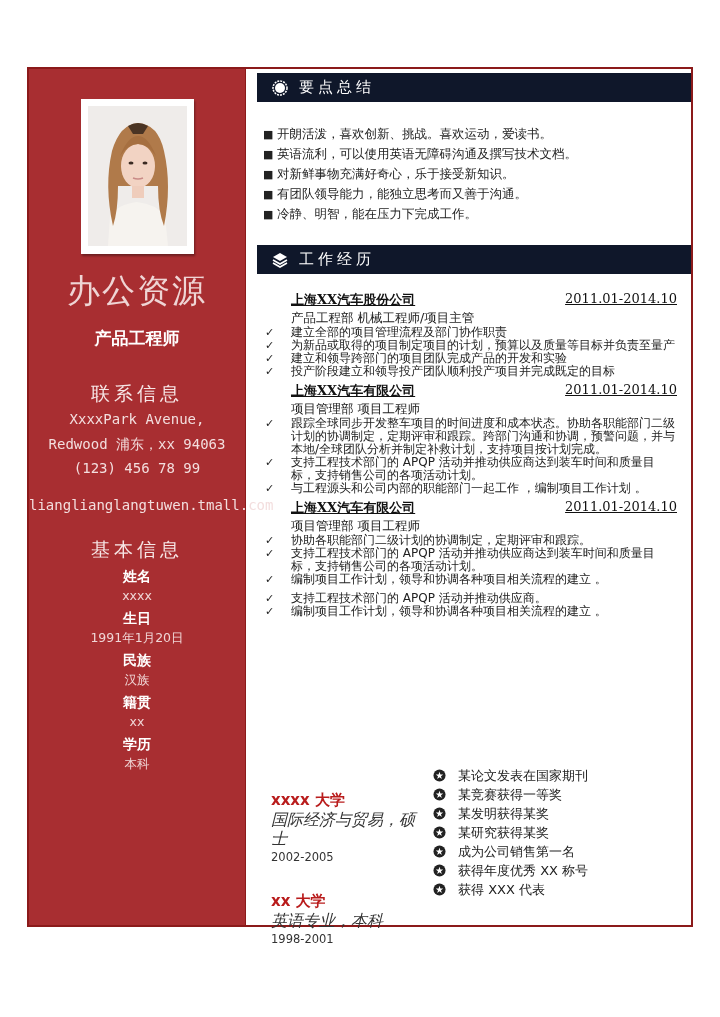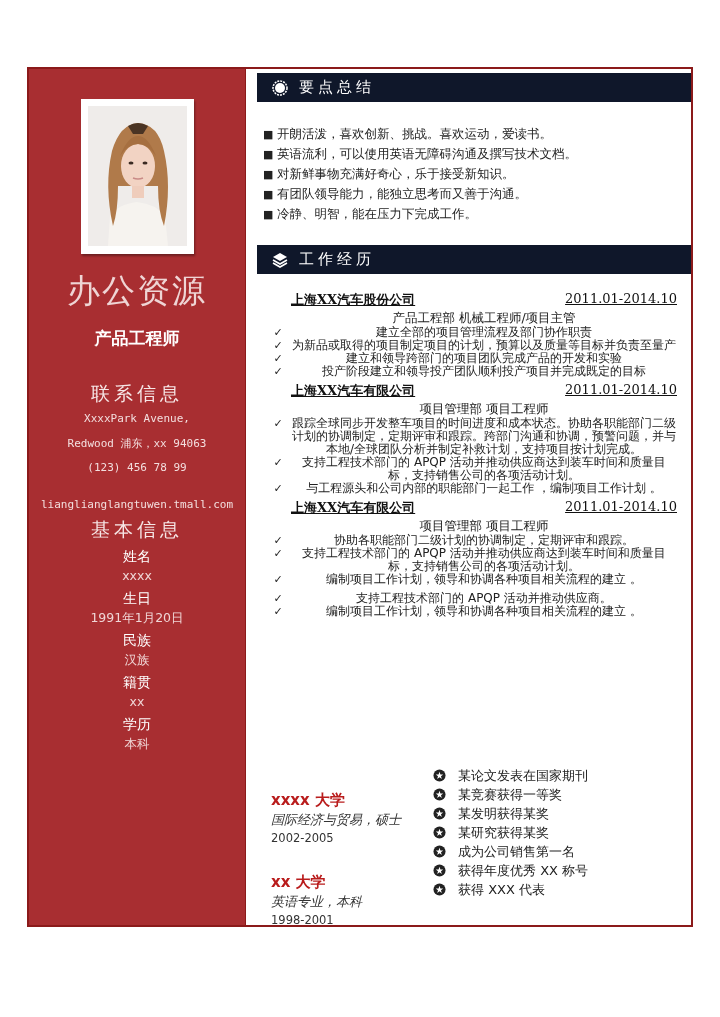--- a/index.html
+++ b/index.html
@@ -31,51 +31,51 @@
   }
   .title {
     position:absolute; left:0; width:100%; top:258px; font-size:17px; color:#fff; font-weight:bold;
     font-family:"DejaVu Serif","Liberation Serif",serif;
   }
   .sb-heading {
     font-family:"DejaVu Serif","Liberation Serif",serif; font-size:19px; color:#f6e6e6; letter-spacing:4px;
   }
   .contact { position:absolute; left:0; width:100%; top:312px; }
   .contact .line {
-    font-family:"DejaVu Sans Mono","Liberation Mono",monospace; font-size:11px; color:#f3dede; line-height:24.5px;
+    font-family:"DejaVu Sans Mono","Liberation Mono",monospace; font-size:14px; color:#f3dede; line-height:24.5px;
   }
   .contact .email { margin-top:12px; }
-  .basic { position:absolute; left:0; width:100%; top:448px; }
-  .basic .lbl { font-size:14px; font-weight:normal; color:#fff; margin-top:4px; line-height:19px; }
+  .basic { position:absolute; left:0; width:100%; top:468px; }
+  .basic .lbl { font-size:14px; font-weight:bold; color:#fff; margin-top:4px; line-height:19px; }
   .basic .val { font-size:12.5px; color:#f0d6d6; line-height:19px; }
 
   .main { position:absolute; left:228px; top:0; right:0; height:100%; }
   .sec-bar {
     position:absolute; left:0; right:0; height:29px; background:#0f172a; color:#fff;
     display:flex; align-items:center;
   }
   .sec-bar .icon { width:18px; height:18px; margin-left:14px; display:flex; align-items:center; justify-content:center; }
   .sec-bar .txt {
     font-family:"DejaVu Serif","Liberation Serif",serif; font-size:15px; letter-spacing:4px; margin-left:10px; color:#fff;
   }
   .summary { position:absolute; left:6px; top:55px; font-size:12.5px; line-height:19px; color:#222; }
   .summary .item::before { content:"■ "; font-size:11px; }
   .jobs { position:absolute; left:6px; right:14px; top:222px; }
-  .job { margin-bottom:4px;text-align:center; }
+  .job { margin-bottom:4px; }
   .job-head { display:flex; justify-content:space-between; padding-left:28px; font-family:"DejaVu Serif","Liberation Serif",serif; }
   .job-head .co { font-size:13px; font-weight:bold; text-decoration:underline; color:#111; }
   .job-head .dt { font-size:13px; text-decoration:underline; color:#111; }
   .job-role { padding-left:28px; font-size:12.5px; line-height:17px; color:#222; }
   .duty { display:flex; font-size:12px; line-height:13px; color:#222; }
   .duty .ck { width:26px; flex:0 0 26px; font-size:11px; padding-left:2px; }
   .duty .tx { flex:1; }
   .extra { margin-top:6px; }
   .edu { position:absolute; left:14px; top:697px; width:150px; }
   .edu .school { font-size:15px; font-weight:bold; color:#b91c1c; line-height:20px;margin-top:24px; }
-  .edu .major { font-size:13px; font-style:italic; color:#333; line-height:19px; }
+  .edu .major { font-size:16px; font-style:italic; color:#333; line-height:19px; }
   .edu .yrs { font-size:11.5px; color:#333; line-height:19px; margin-bottom:5px; }
   .awards { position:absolute; left:176px; top:697px; }
   .awards .aw { display:flex; align-items:center; font-size:13px; line-height:19px; color:#222; }
   .awards .aw .st { width:13px; height:13px; margin-right:12px; }
 </style>
 </head>
 <body>
 
 <div class="frame">
 

